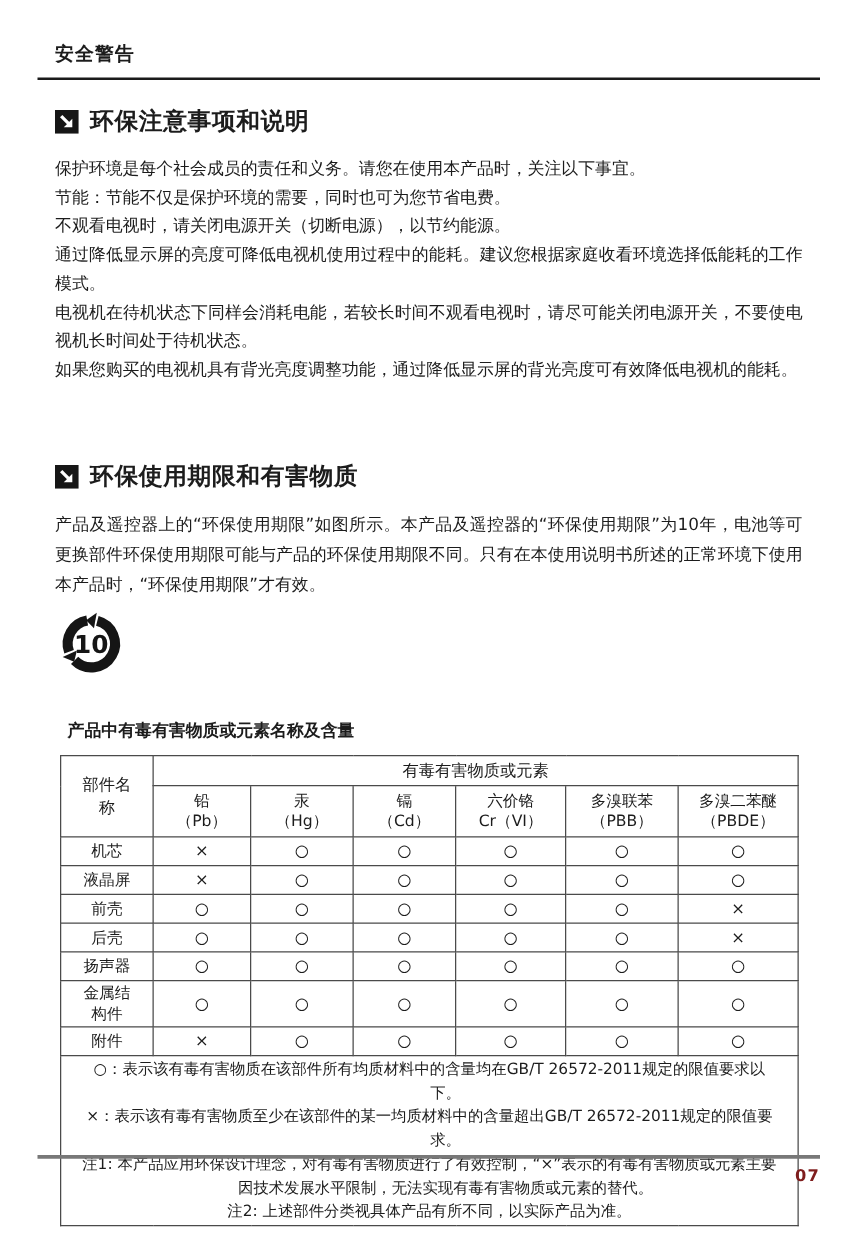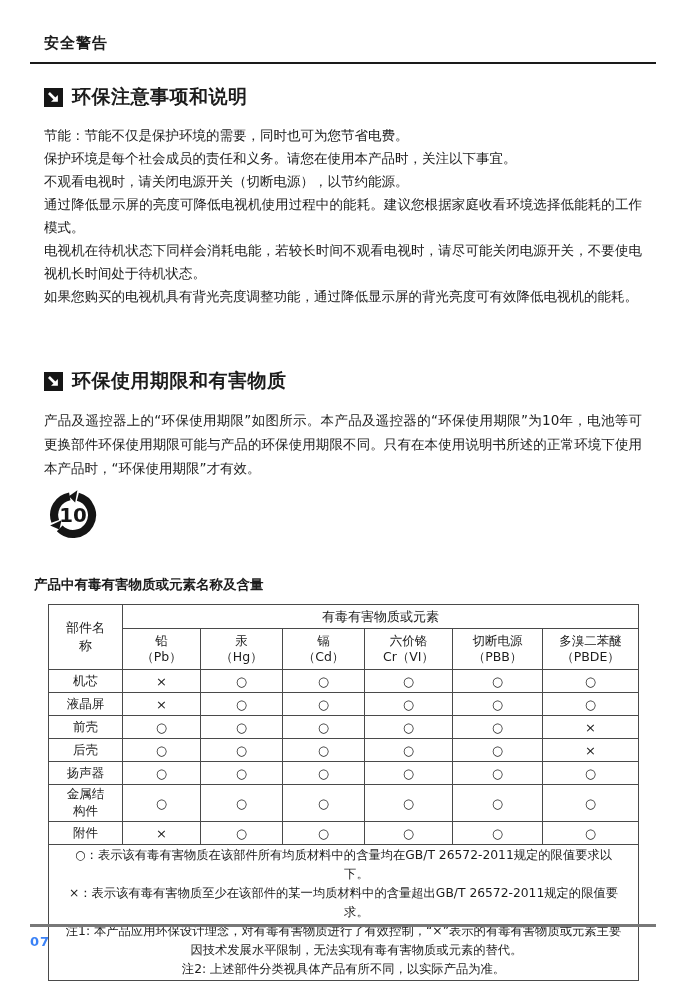--- a/index.html
+++ b/index.html
@@ -12,40 +12,40 @@
 
   .section-head{display:flex;align-items:center;margin:20px 0 14px 14px;text-align:center;}
   .section-icon{width:19px;height:19px;margin-right:9px;flex:0 0 auto;}
   .section-title{font-size:19px;font-weight:bold;letter-spacing:0.5px;}
 
   .body-text p{margin:0 14px 0 14px;font-size:13.5px;line-height:23px;text-align:justify;}
   .sec2 .body-text p{line-height:24px;}
 
   .epup-logo{display:block;width:54px;height:54px;margin:8px 0 0 16px;}
 
-  .table-caption{margin:34px 0 10px 4px;font-size:13.5px;font-weight:bold;}
+  .table-caption{margin:34px 0 10px 24px;font-size:13.5px;font-weight:bold;}
 
   table.haz{border-collapse:collapse;table-layout:fixed;margin-left:18px;width:590px;
             font-size:12.5px;}
   table.haz td{border:1px solid #4a4a4a;text-align:center;vertical-align:middle;
                padding:1px 16px;color:#1c1c1c;}
   td.part-h{font-size:13px;}
   td.group-h{height:21px;font-size:13px;}
   tr.subrow td{height:38px;line-height:16px;font-size:12.5px;}
   tr.subrow td div:empty{display:none;}
   tr.drow td{height:20px;}
   td.sym{font-size:13px;}
   td.notes-cell{text-align:left;padding:7px 10px 8px 10px;font-size:12.3px;line-height:19px;}
   .note{padding-left:2.1em;text-indent:-2.1em;}
 
   .flame-note{margin:14px 0 0 14px;font-size:13.5px;}
 
   .footer{position:absolute;left:30px;right:30px;top:924px;}
   .footer-rule{border:none;border-top:3px solid #787878;margin:0;}
-  .page-num{text-align:left;margin-top:7px;font-size:13px;font-weight:bold;color:#3b82f6;
+  .page-num{text-align:right;margin-top:7px;font-size:13px;font-weight:bold;color:#7f1d1d;
             letter-spacing:1px;}
 </style>
 </head>
 <body>
 
 <div class="page">
   <div class="content">
 
     <h1 class="doc-title">安全警告</h1>
     <hr class="title-rule">
@@ -53,22 +53,22 @@
     <div class="sec1">
       <div class="section-head">
         <svg class="section-icon" viewBox="0 0 20 20">
           <rect x="0" y="0" width="20" height="20" fill="#161616"></rect>
           <path d="M5.2 5.2 L11.3 11.3" stroke="#ffffff" stroke-width="2.8"></path>
           <polygon points="14.6,7.4 14.6,14.6 7.4,14.6" fill="#ffffff"></polygon>
         </svg>
         <span class="section-title">环保注意事项和说明</span>
       </div>
       <div class="body-text">
+        <p>保护环境是每个社会成员的责任和义务。请您在使用本产品时，关注以下事宜。</p>
         <p>节能：节能不仅是保护环境的需要，同时也可为您节省电费。</p>
-        <p>保护环境是每个社会成员的责任和义务。请您在使用本产品时，关注以下事宜。</p>
         <p>不观看电视时，请关闭电源开关（切断电源），以节约能源。</p>
         <p>通过降低显示屏的亮度可降低电视机使用过程中的能耗。建议您根据家庭收看环境选择低能耗的工作模式。</p>
         <p>电视机在待机状态下同样会消耗电能，若较长时间不观看电视时，请尽可能关闭电源开关，不要使电视机长时间处于待机状态。</p>
         <p>如果您购买的电视机具有背光亮度调整功能，通过降低显示屏的背光亮度可有效降低电视机的能耗。</p>
       </div>
     </div>
 
     <div class="sec2" style="margin-top:60px;">
       <div class="section-head">
         <svg class="section-icon" viewBox="0 0 20 20">
@@ -115,21 +115,21 @@
               <div>汞（Hg）</div>
             </td>
           <td>
               <div>镉（Cd）</div>
             </td>
           <td>
               <div>六价铬</div>
               <div>Cr（VI）</div>
             </td>
           <td>
-              <div>切断电源</div>
+              <div>多溴联苯</div>
               <div>（PBB）</div>
             </td>
           <td>
               <div>多溴二苯醚</div>
               <div>（PBDE）</div>
             </td>
         </tr>
 
         <tr class="drow">
           <td>机芯</td>

